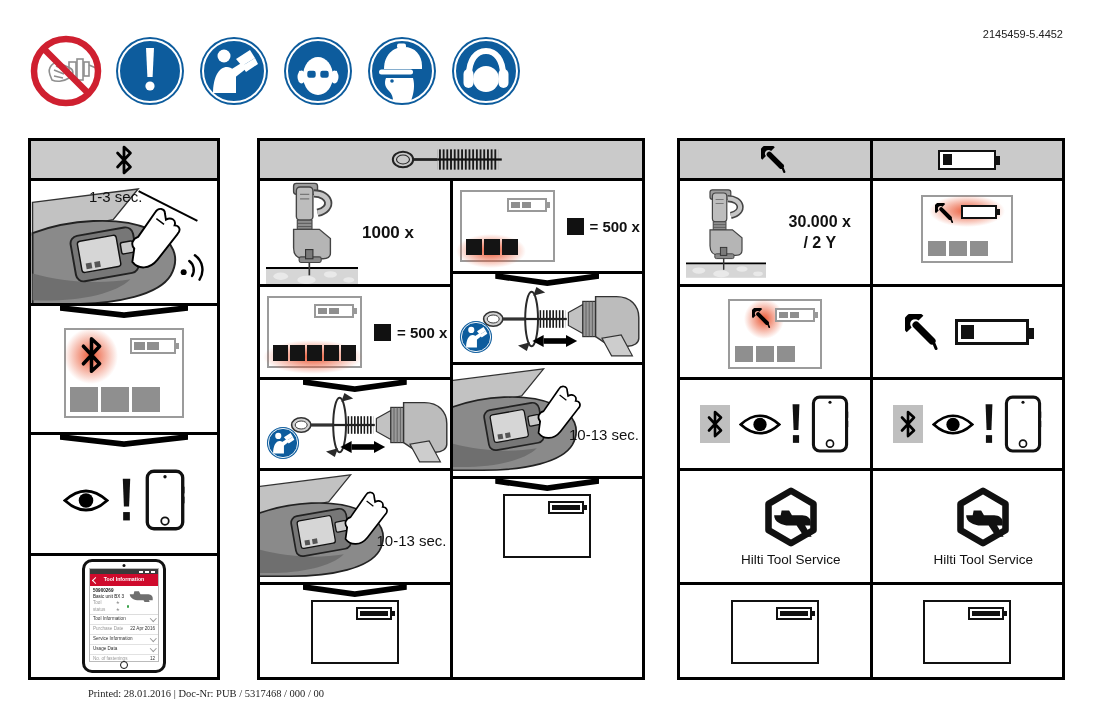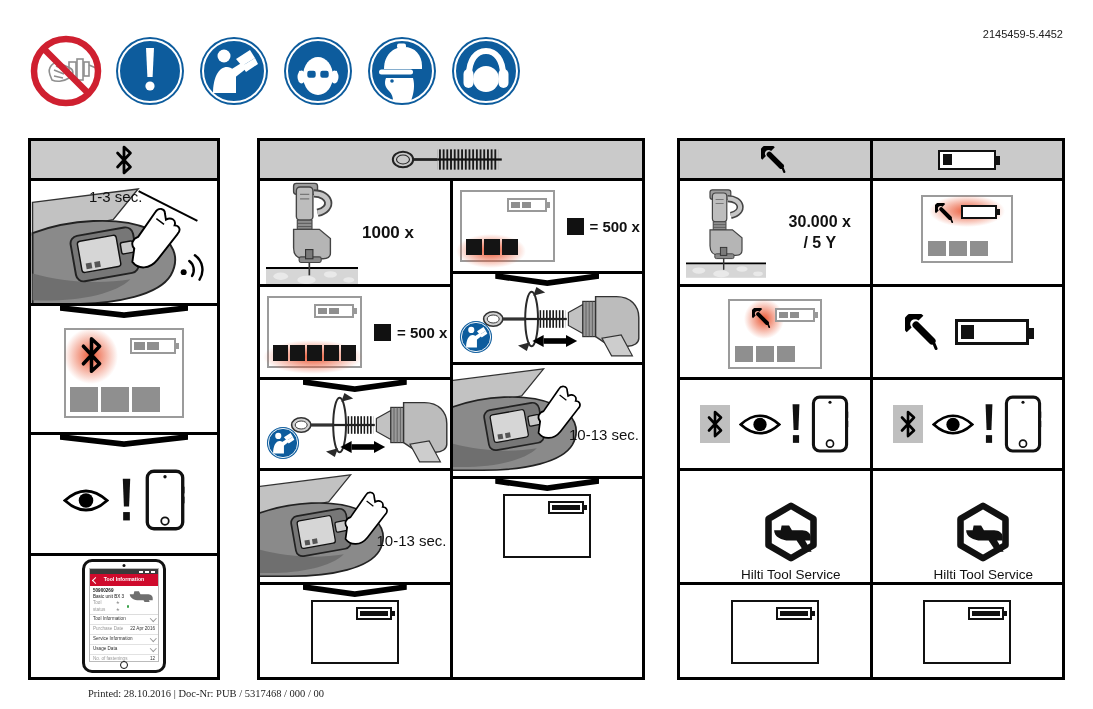--- a/index.html
+++ b/index.html
@@ -93,21 +93,21 @@
   .srv-count{flex:1;text-align:center;font-weight:bold;font-size:16px;line-height:1.3;}
   .disp-sv{width:92px;height:68px;margin:14px auto 0;}
   .disp-sv .wr{position:absolute;z-index:1;}
   .bigbat{position:relative;width:74px;height:26px;border:3px solid #111;box-sizing:border-box;background:#fff;}
   .bigbat .seg{position:absolute;left:3px;top:3px;bottom:3px;width:13px;background:#111;}
   .bigbat .nub{position:absolute;right:-8px;top:6px;width:5px;height:11px;background:#111;}
   .hdrbat{position:relative;width:58px;height:20px;border:2.5px solid #111;box-sizing:border-box;background:#fff;}
   .hdrbat .seg{position:absolute;left:2.5px;top:2.5px;bottom:2.5px;width:9px;background:#111;}
   .hdrbat .nub{position:absolute;right:-6px;top:4px;width:4px;height:9px;background:#111;}
   .btbox{width:30px;height:38px;background:#bfbfbf;display:flex;align-items:center;justify-content:center;flex:none;}
-  .hexcell{height:100%;display:flex;flex-direction:column;align-items:center;justify-content:flex-end;gap:5px;padding-left:32px;}
+  .hexcell{height:100%;display:flex;flex-direction:column;align-items:center;justify-content:center;gap:5px;padding-left:32px;}
   .hexlabel{font-size:13.5px;color:#111;}
   .wbrow{height:100%;display:flex;align-items:center;justify-content:center;gap:14px;}
   
   .footer{position:absolute;left:88px;top:688px;font-family:"Liberation Serif",serif;font-size:10.5px;color:#222;}
 </style>
 </head>
 <body>
 
 <svg width="0" height="0" style="position:absolute">
   <defs>
@@ -545,21 +545,21 @@
     <div class="cols">
 
       <div class="col c1">
         <div class="row r1">
           <div class="cellflex">
             <svg width="80" height="102">
                 <use href="#sym-toolv"></use>
               </svg>
             <div class="srv-count">
               <div>30.000 x</div>
-              <div>/ 5 Y</div>
+              <div>/ 2 Y</div>
             </div>
           </div>
         </div>
         <div class="row r2">
           <div class="display disp-sv" style="width:94px;height:70px;margin-top:12px;">
             <div class="glow" style="left:14px;top:-2px;width:40px;height:40px;"></div>
             <svg class="wr" style="left:22px;top:7px;" width="20" height="20">
                 <use href="#sym-wrench"></use>
               </svg>
             <div class="bat" style="position:absolute;right:5px;top:7px;width:40px;height:14px;">
@@ -667,14 +667,14 @@
           <div class="display disp-dark disp-sm">
             <div class="bat bat--full" style="position:absolute;right:5px;top:5px;width:36px;height:13px;">
                 <i></i>
               </div>
           </div>
         </div>
       </div>
     </div>
   </section>
 
-  <div class="footer">Printed: 28.10.2016 | Doc-Nr: PUB / 5317468 / 000 / 00</div>
+  <div class="footer">Printed: 28.01.2016 | Doc-Nr: PUB / 5317468 / 000 / 00</div>
 </div>
 
 </body></html>

